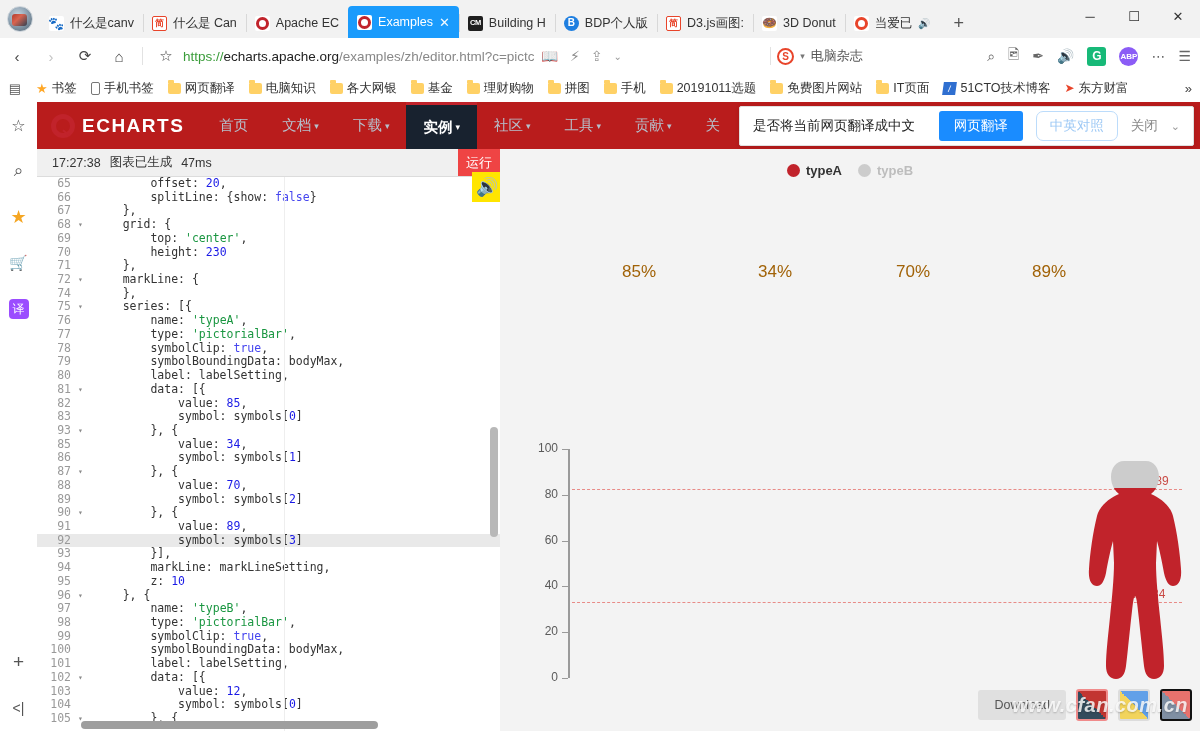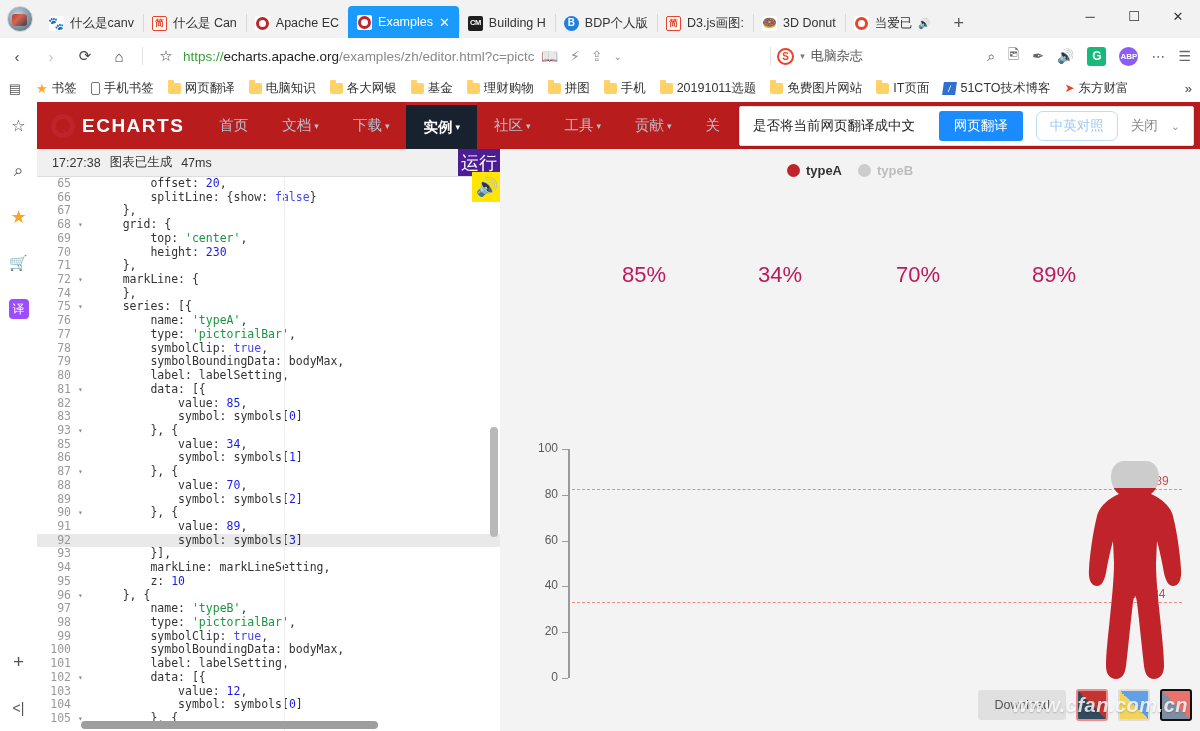--- a/index.html
+++ b/index.html
@@ -104,21 +104,21 @@
   .tbar .q{font-size:13.5px;color:#222;flex:1;}
   .btn-blue{background:#1a8cff;color:#fff;font-size:13.5px;border:none;padding:6px 15px;border-radius:3px;}
   .btn-out{background:#fff;color:#9ec9f5;font-size:13.5px;border:1px solid #bcdcfb;padding:5px 13px;border-radius:7px;}
   .tclose{font-size:13.5px;color:#888;}
   .tchev{font-size:11px;color:#999;}
 
   
   .editor{position:absolute;left:37px;top:149px;width:463px;height:582px;background:#fff;overflow:hidden;}
   .statusbar{height:27px;background:#f0f0f0;border-bottom:1px solid #dcdcdc;display:flex;align-items:center;
              padding-left:15px;font-size:12.5px;color:#333;gap:9px;}
-  .runbtn{position:absolute;left:458px;top:149px;width:42px;height:27px;background:#4c1d95;color:#fff;font-size:18px;
+  .runbtn{position:absolute;left:458px;top:149px;width:42px;height:27px;background:#ef4444;color:#fff;font-size:13px;
           display:flex;align-items:center;justify-content:center;}
   .speaker{position:absolute;left:472px;top:172px;width:32px;height:30px;background:#ffe500;display:flex;align-items:center;
            justify-content:center;font-size:18px;color:#111;}
   .code{position:relative;height:555px;background:#fff;overflow:hidden;font-family:"DejaVu Sans Mono","Liberation Mono",monospace;
         font-size:11.5px;line-height:13.73px;}
   .cline{display:flex;height:13.73px;white-space:pre;}
   .cline.hl{background:#e9e9e9;}
   .gut{width:38px;text-align:right;padding-right:4px;color:#999;flex:0 0 38px;box-sizing:border-box;}
   .fold{width:11px;flex:0 0 11px;color:#8a8a8a;font-size:8px;text-align:center;}
   .ctext{padding-left:9px;color:#333;}
@@ -129,21 +129,21 @@
   .vscroll{position:absolute;right:2px;top:250px;width:8px;height:110px;background:#b8b8b8;border-radius:4px;}
   .hscroll{position:absolute;left:44px;bottom:3px;width:297px;height:8px;background:#9e9e9e;border-radius:4px;}
 
   
   .chart{position:absolute;left:500px;top:149px;width:700px;height:582px;background:#f3f3f3;overflow:hidden;}
   .legend{position:absolute;left:0;top:14px;width:700px;display:flex;justify-content:center;align-items:center;gap:16px;}
   .lgitem{display:flex;align-items:center;gap:6px;font-size:13px;font-weight:bold;}
   .lgdot{width:13px;height:13px;border-radius:50%;}
   .lgA{color:#333;} .lgA .lgdot{background:#c1232b;}
   .lgB{color:#bdbdbd;} .lgB .lgdot{background:#cccccc;}
-  .pct{position:absolute;font-size:22px;color:#be185d;}
+  .pct{position:absolute;font-size:17px;color:#a16207;}
 
   
   .yaxis{position:absolute;left:68px;top:300px;width:2px;height:229px;background:#9a9a9a;}
   .ytick{position:absolute;left:62px;width:6px;height:1px;background:#9a9a9a;}
   .ylab{position:absolute;font-size:12px;color:#5a5a5a;text-align:right;width:40px;}
   .markline{position:absolute;left:72px;width:610px;border-top:1px dashed #e88b87;height:0;}
   .mklab{position:absolute;font-size:12px;color:#c94a45;}
 
   .figs{position:absolute;left:0;top:0;width:700px;height:582px;}
 

